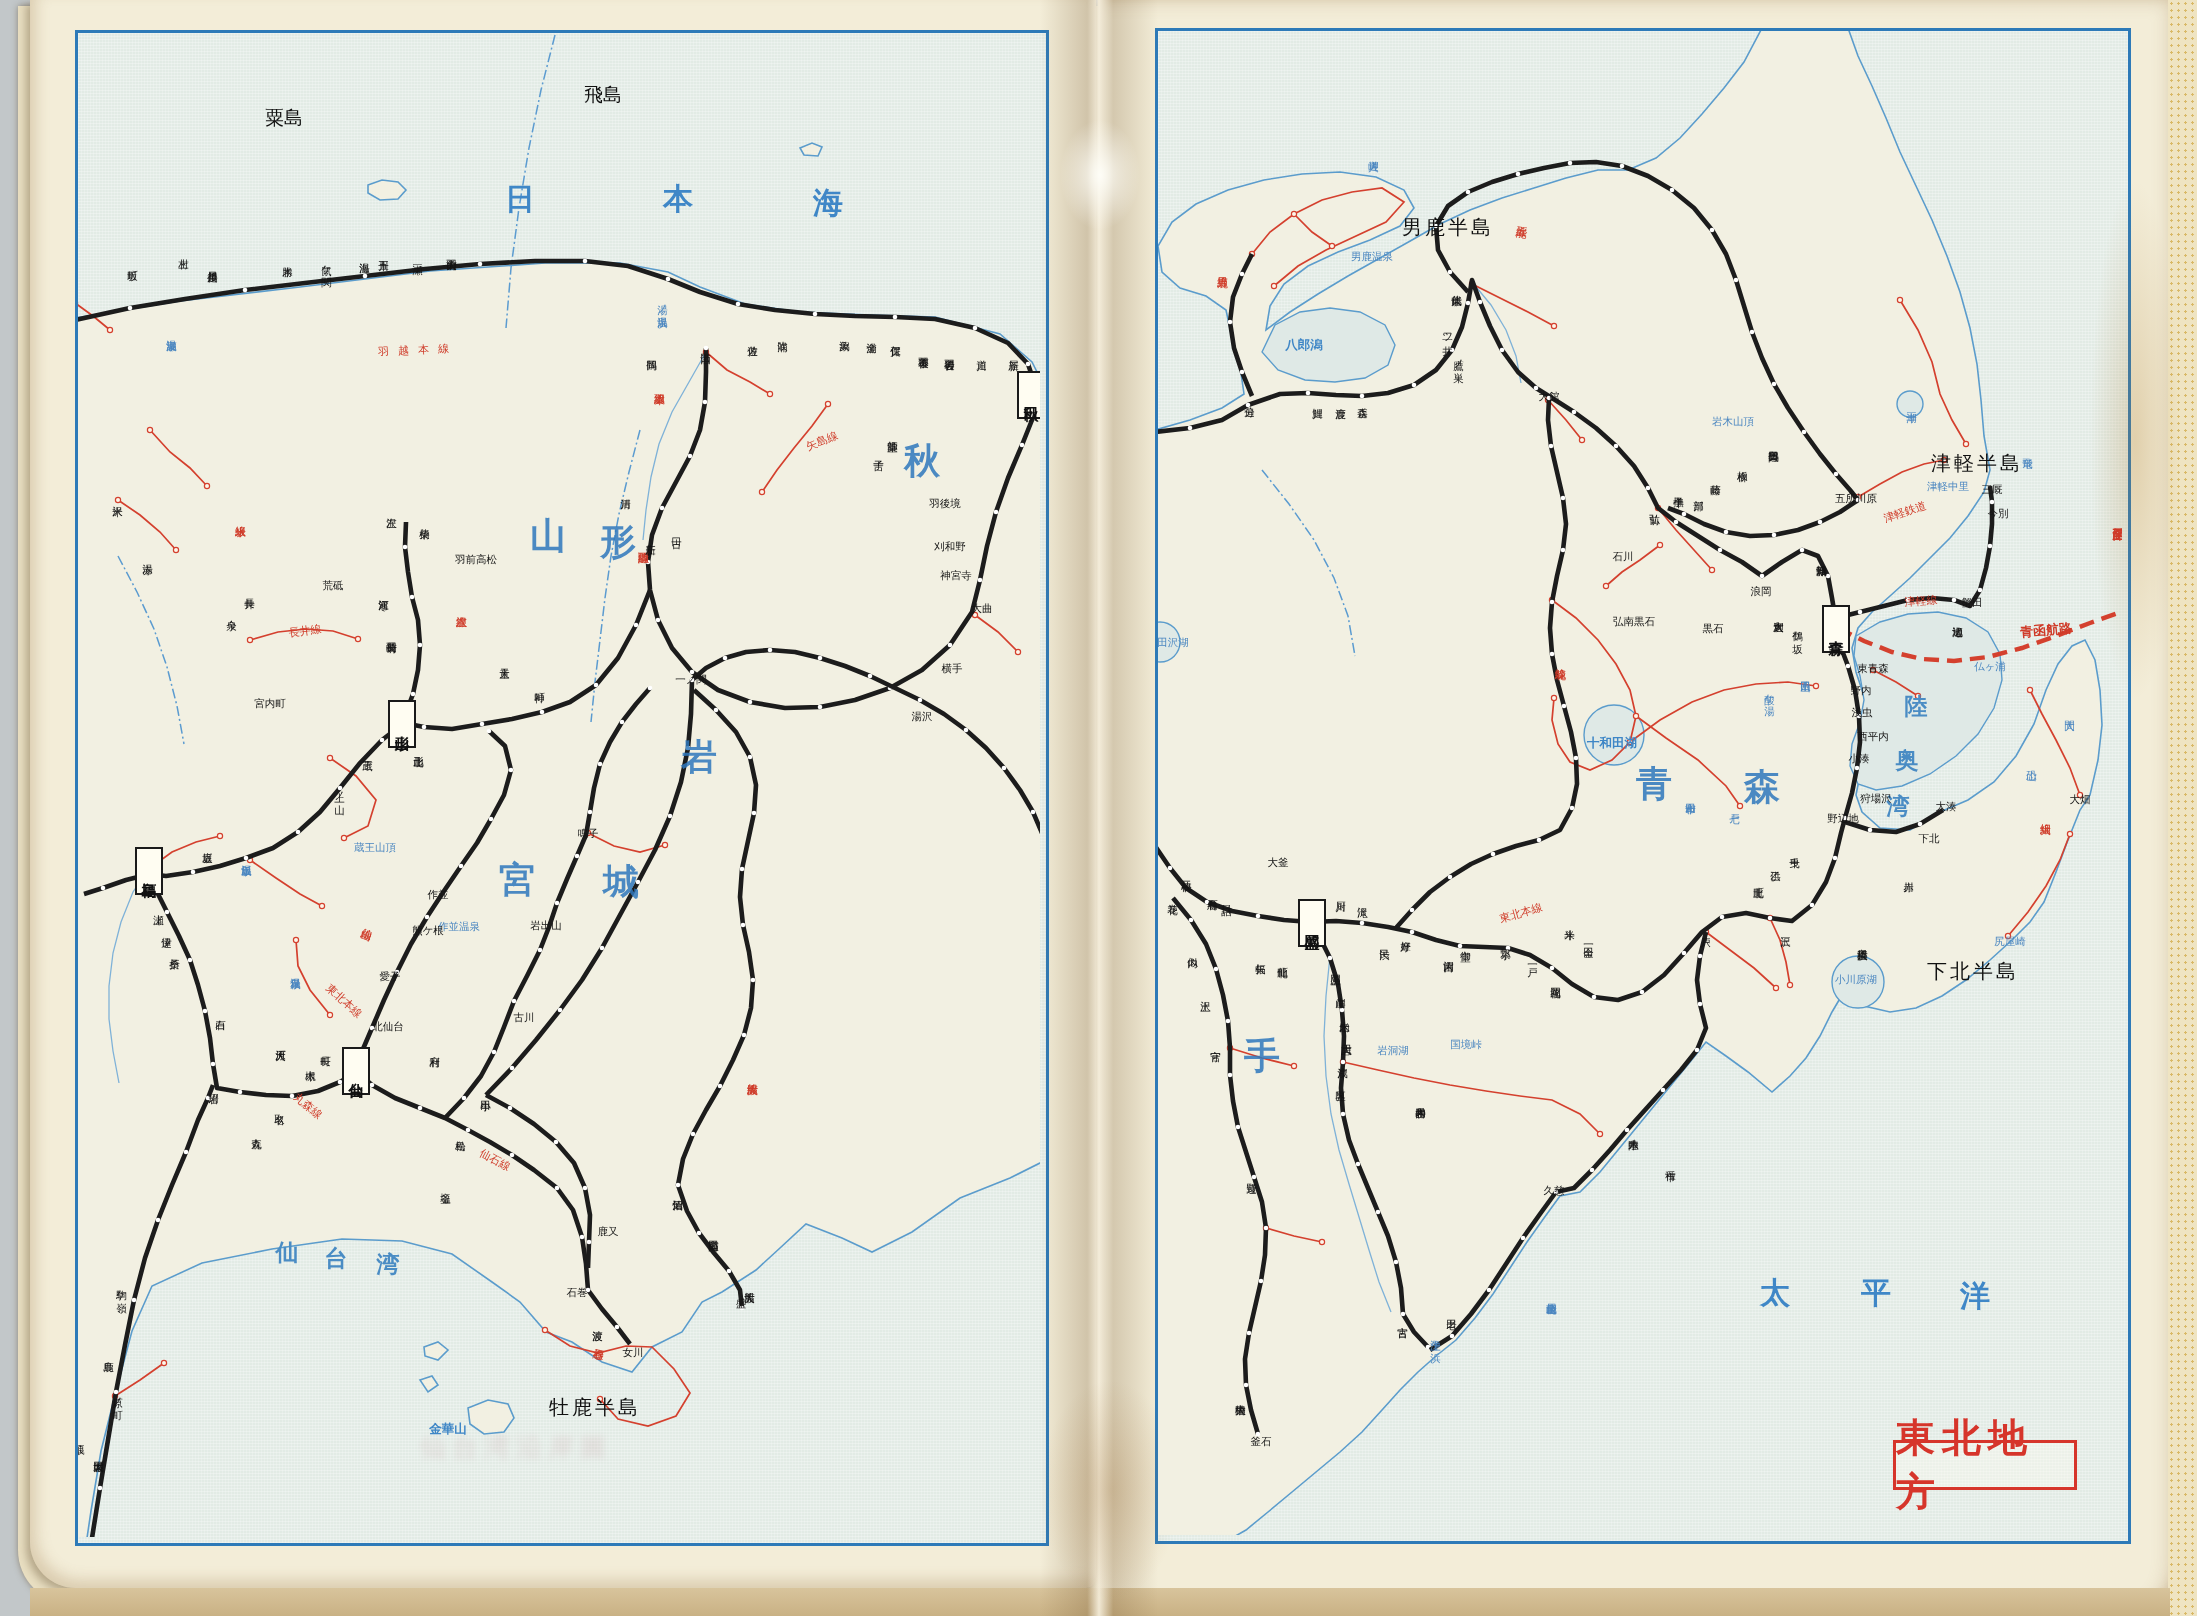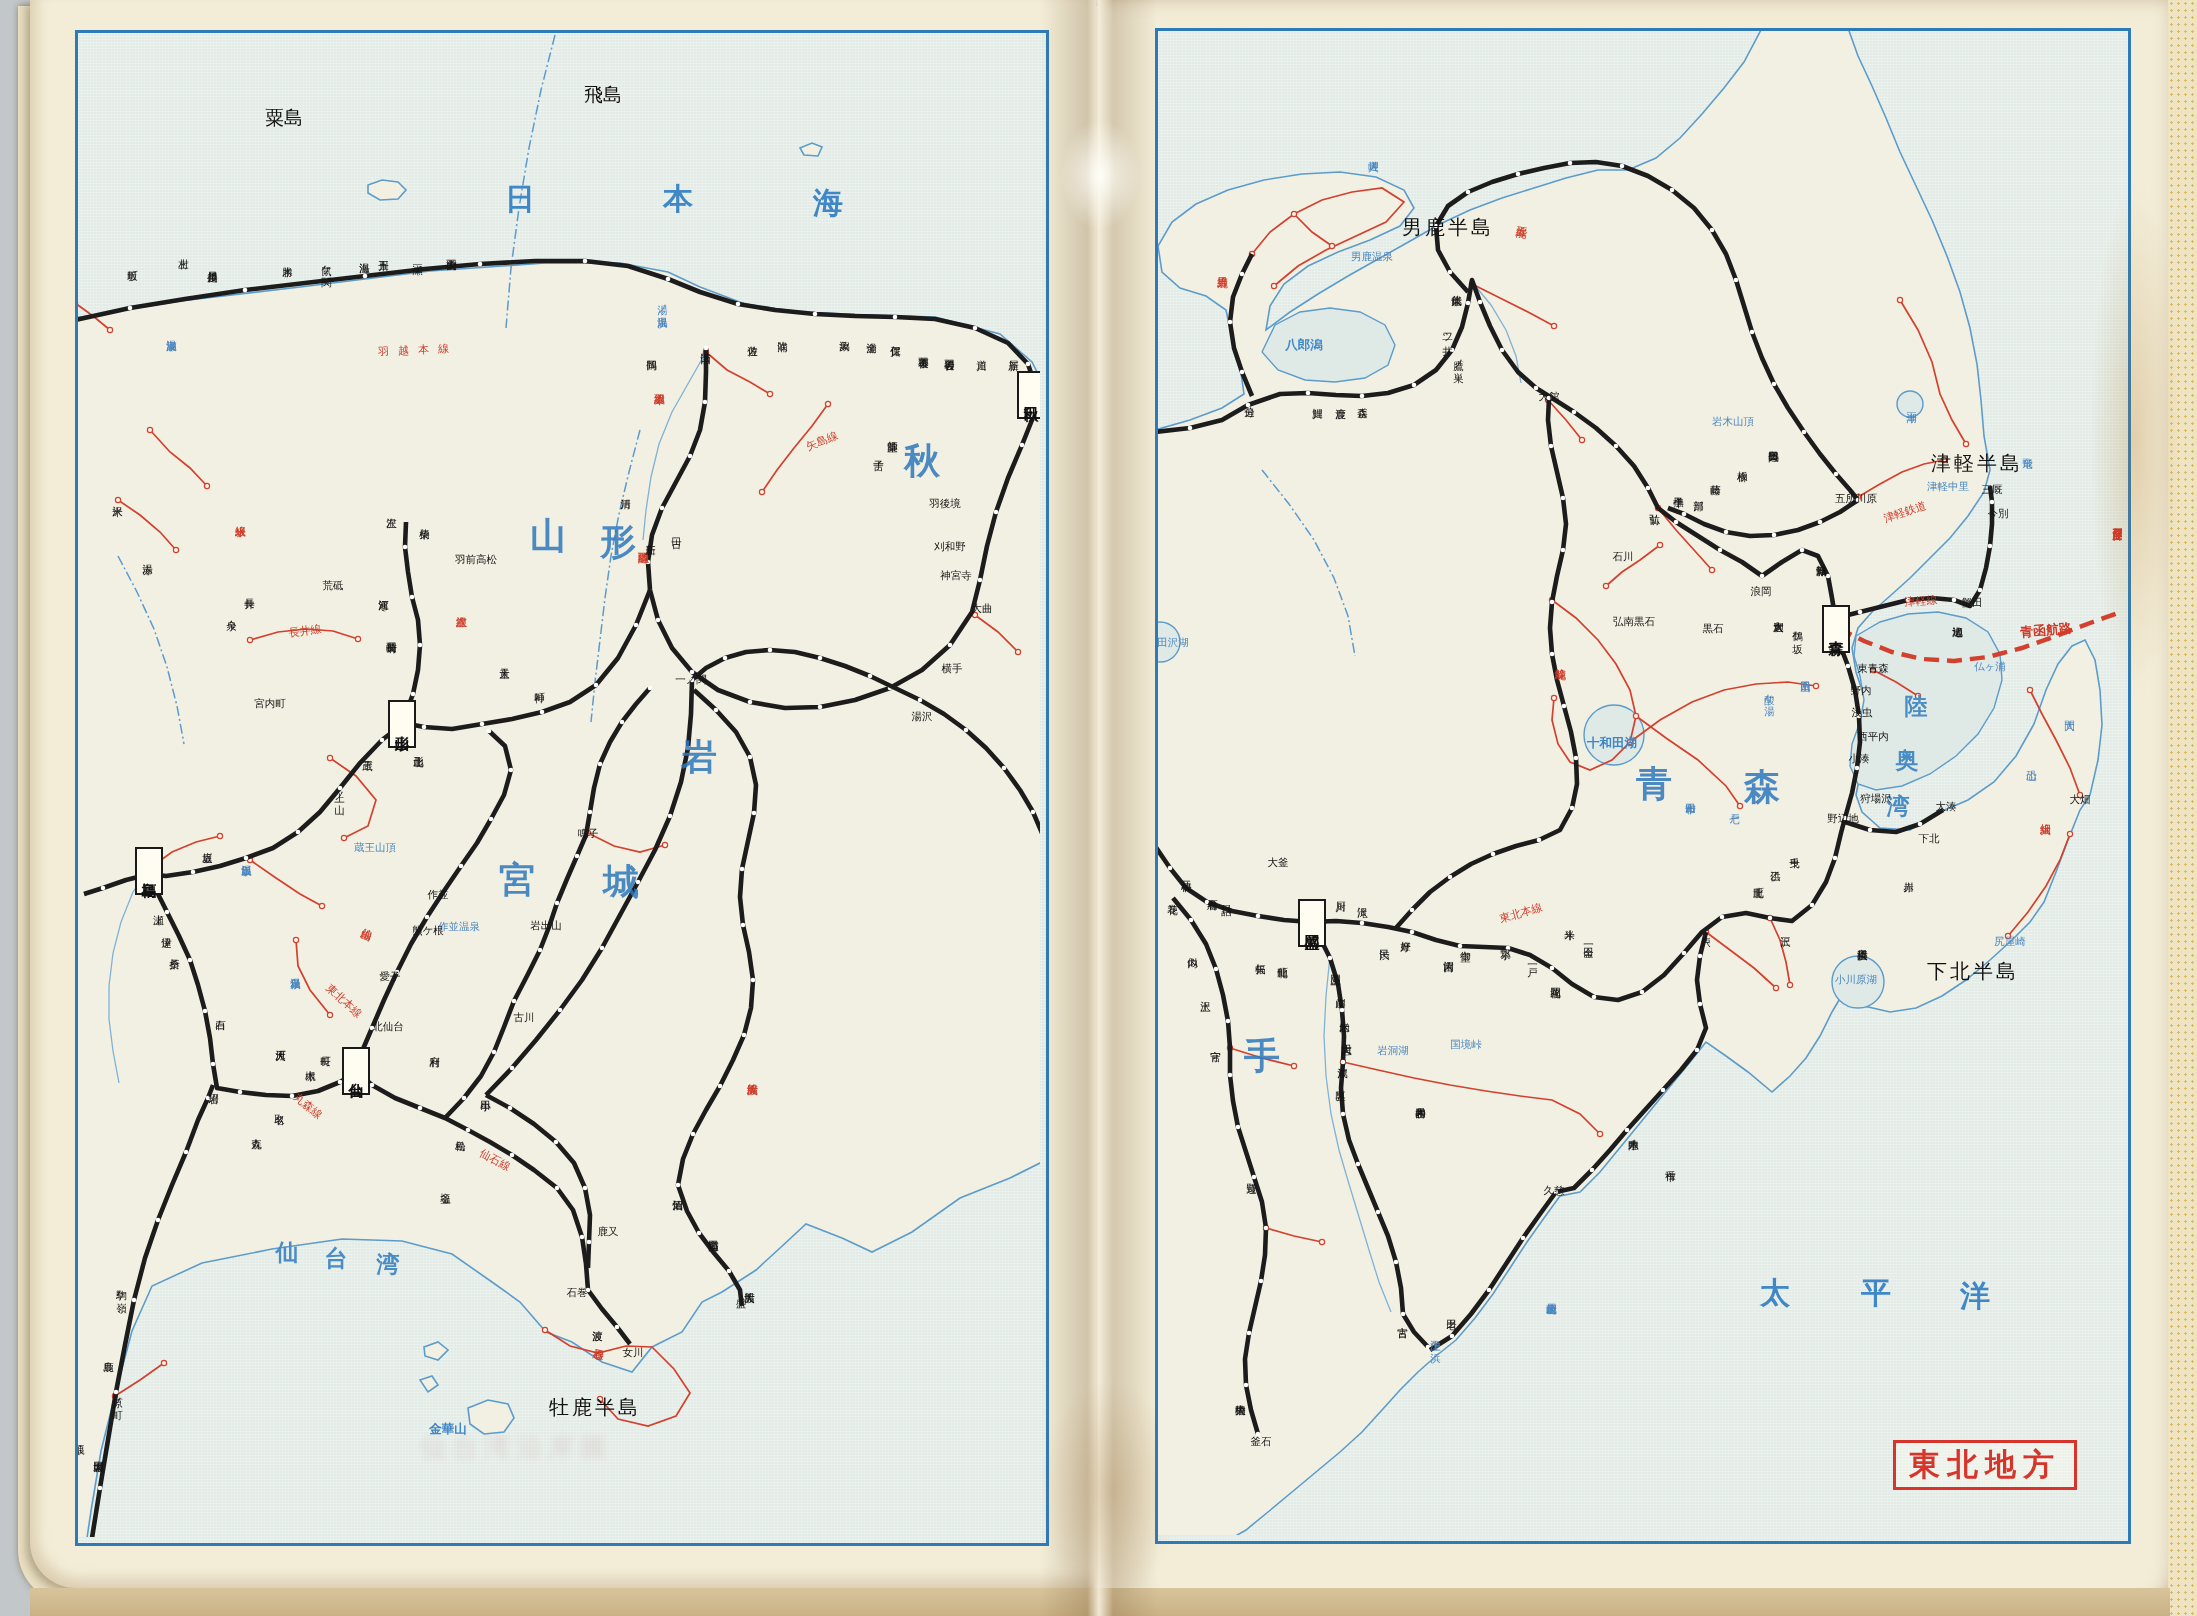--- a/index.html
+++ b/index.html
@@ -34,21 +34,21 @@
   text.line-r2{font-size:13px;fill:#cf3a28;font-weight:bold;}
   text.sea{font-size:30px;fill:#3f87c7;font-weight:bold;}
   text.sea2{font-size:23px;fill:#4a8cc4;font-weight:bold;}
   text.pref{font-size:36px;fill:#2f78bd;font-weight:bold;opacity:.85;}
   text.pen{font-size:20px;fill:#111;letter-spacing:3px;}
   text.isl{font-size:19px;fill:#111;}
   text.box-t{font-size:15px;fill:#111;font-weight:bold;}
   text.lsp{letter-spacing:9px;}
   .v{writing-mode:vertical-rl;text-orientation:upright;}
   #stamp{position:absolute;left:1893px;top:1440px;width:178px;height:44px;
-     border:3px solid #d6352b;color:#d6352b;font-size:31px;font-weight:bold;
+     border:3px solid #d6352b;color:#d6352b;font-size:39px;font-weight:bold;
      display:flex;align-items:center;justify-content:center;letter-spacing:7px;
      background:rgba(255,252,240,.35);}
   .ghost{position:absolute;filter:blur(3px);opacity:.18;color:#b05a6a;
      font-size:26px;letter-spacing:6px;pointer-events:none;}
 </style>
 </head>
 <body>
 
 <div class="page-back" style="left:18px;top:6px;width:1082px;height:1598px;border-radius:0 0 14px 54px;"></div>
 <div id="page-left" class="sheet"></div>

